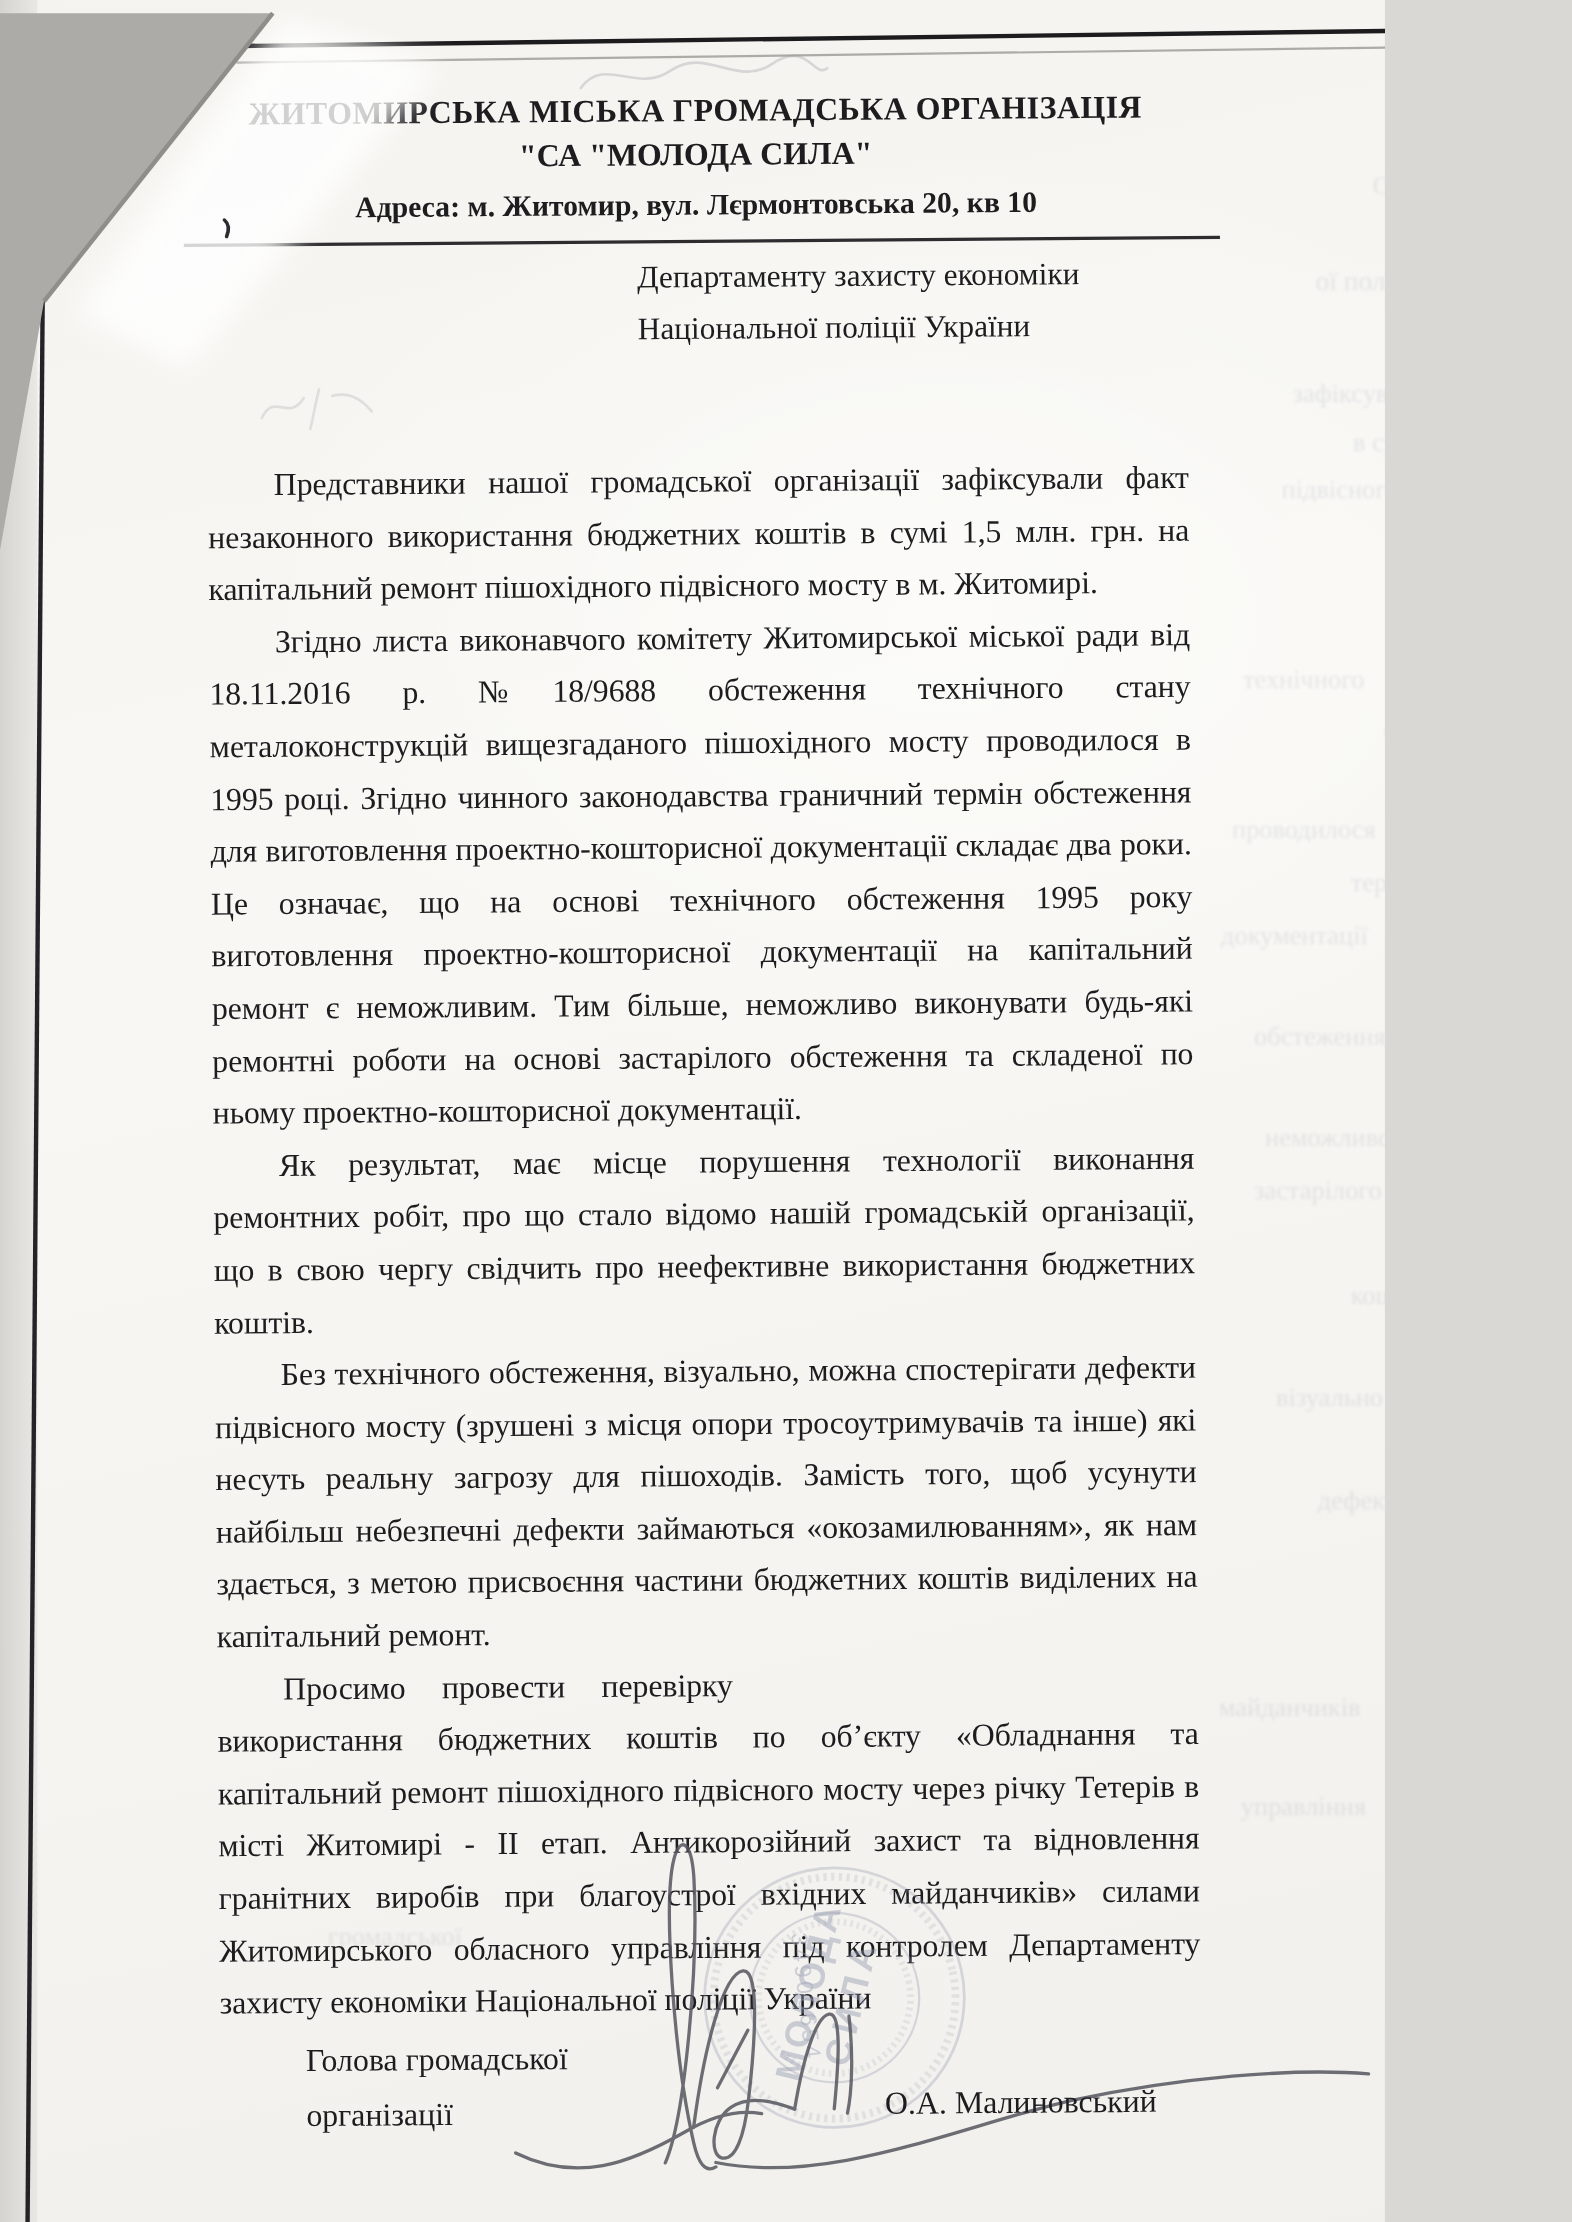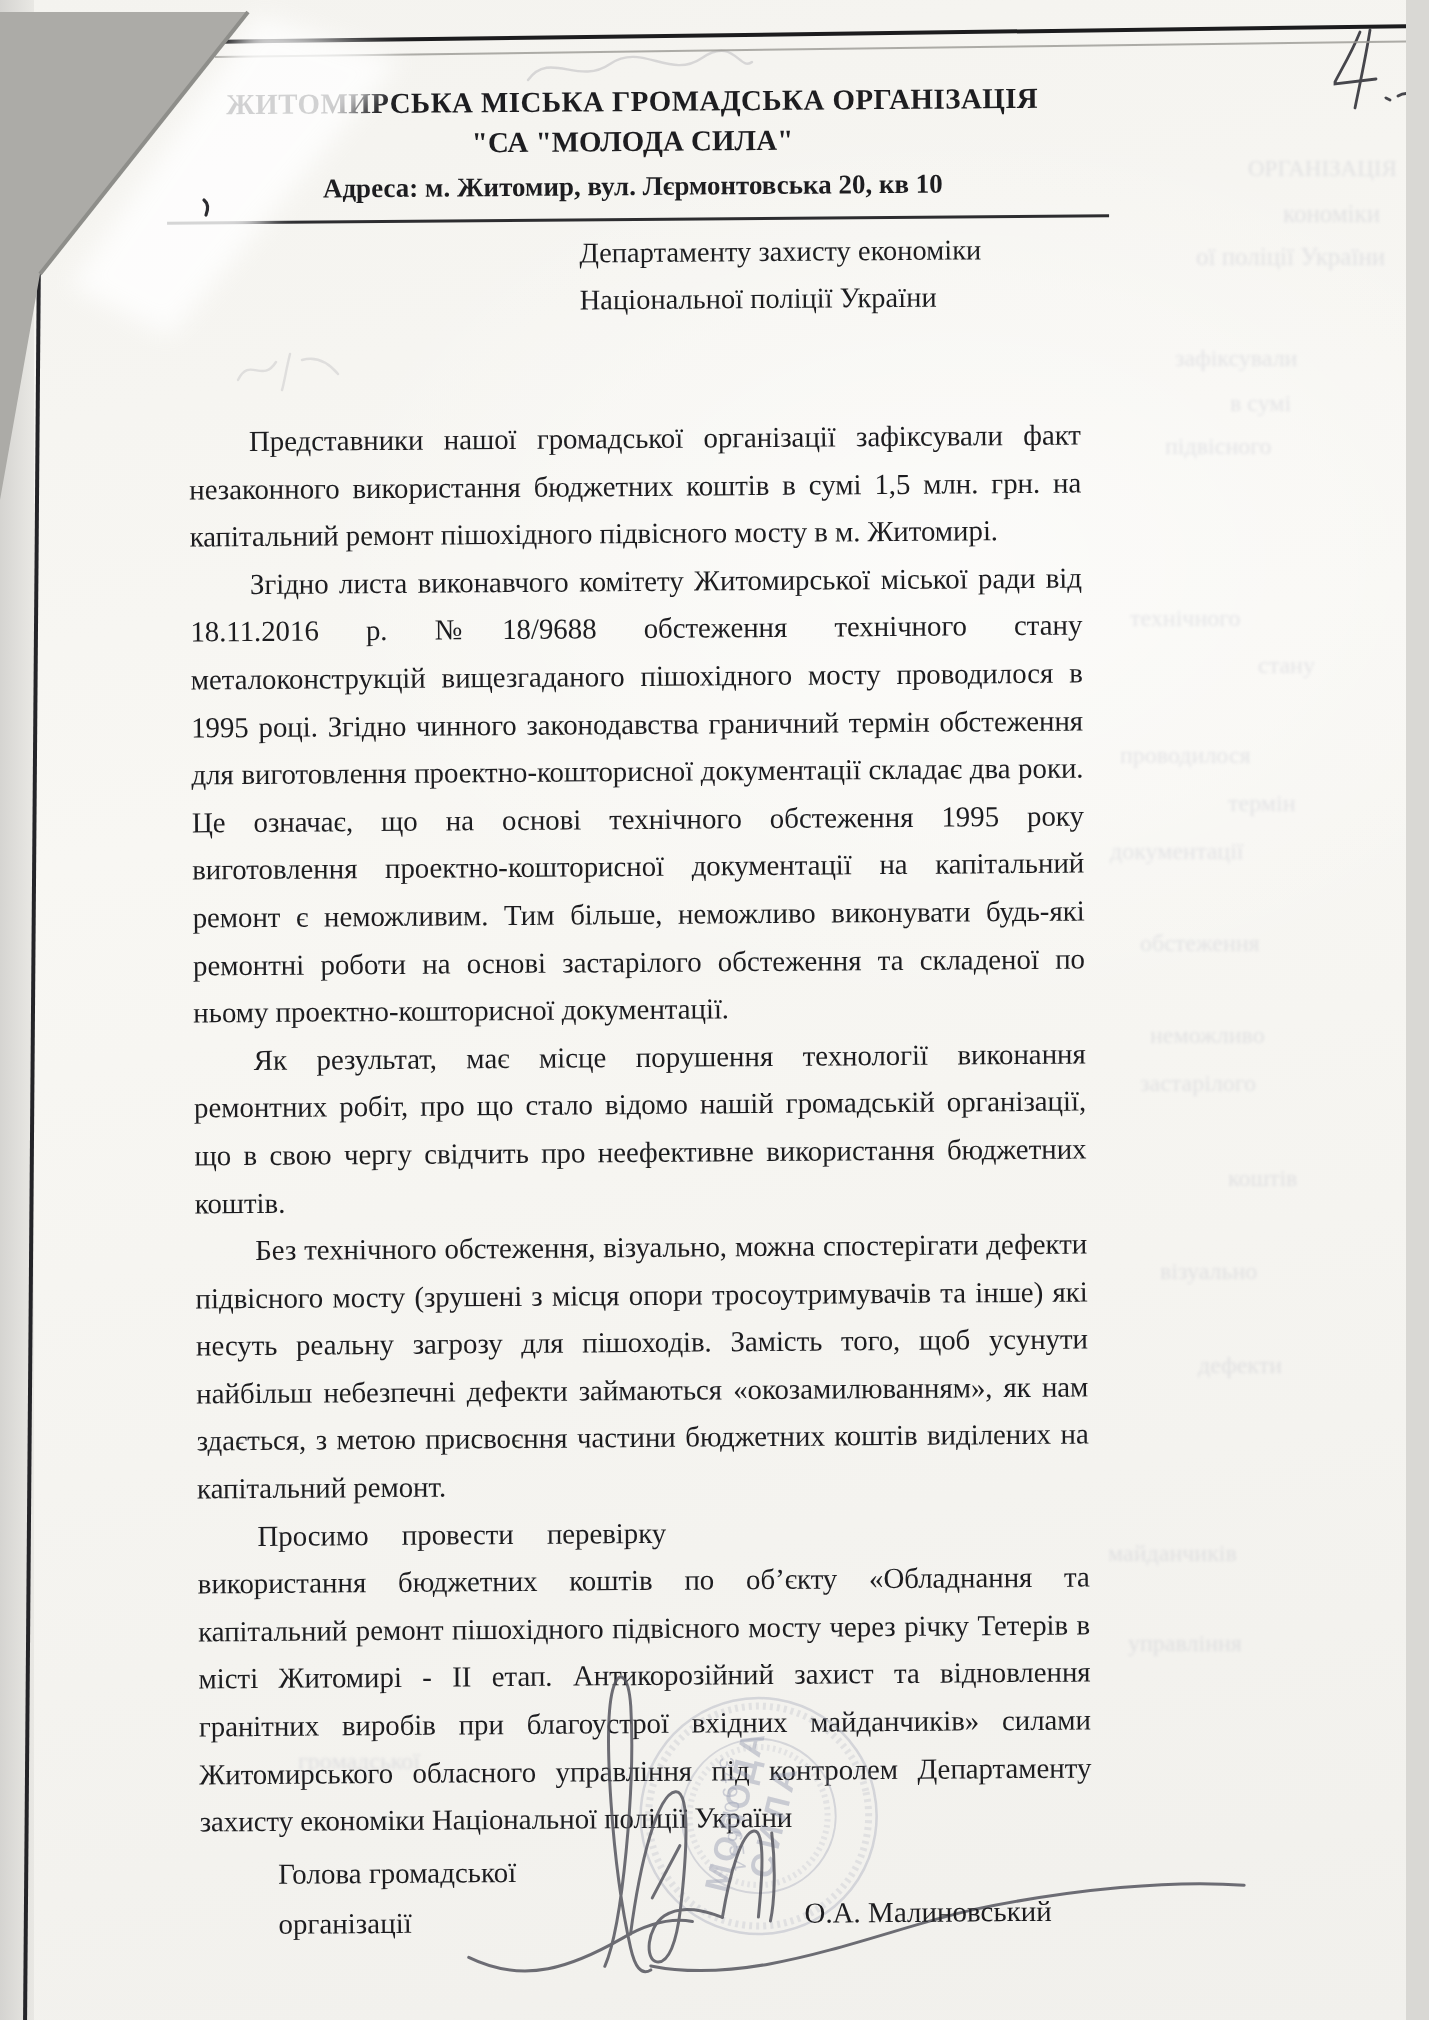--- a/index.html
+++ b/index.html
@@ -1,17 +1,17 @@
 <!DOCTYPE html>
 <html><head>
 <meta charset="utf-8">
 <style>
   html,body{margin:0;padding:0;background:#d9d8d4;}
   #page{
-    position:relative;width:1406px;height:2020px;overflow:hidden;
+    position:relative;width:1259px;height:2020px;overflow:hidden;
     background:
       radial-gradient(1100px 760px at 68% 28%, rgba(255,255,255,.55), rgba(255,255,255,0) 60%),
       linear-gradient(168deg,#f4f3ef 0%,#f8f7f3 38%,#f1f0ec 100%);
     font-family:"Liberation Serif", serif;color:#1d1d20;
   }
   
   #left-strip{position:absolute;left:0;top:0;width:34px;height:100%;
     background:linear-gradient(to right,#cfcecb,#e7e6e2);opacity:.85;z-index:4;}
   #left-line{position:absolute;left:37px;top:246px;width:4px;height:1778px;
     background:#242428;transform:rotate(.45deg);transform-origin:top center;z-index:5;}

